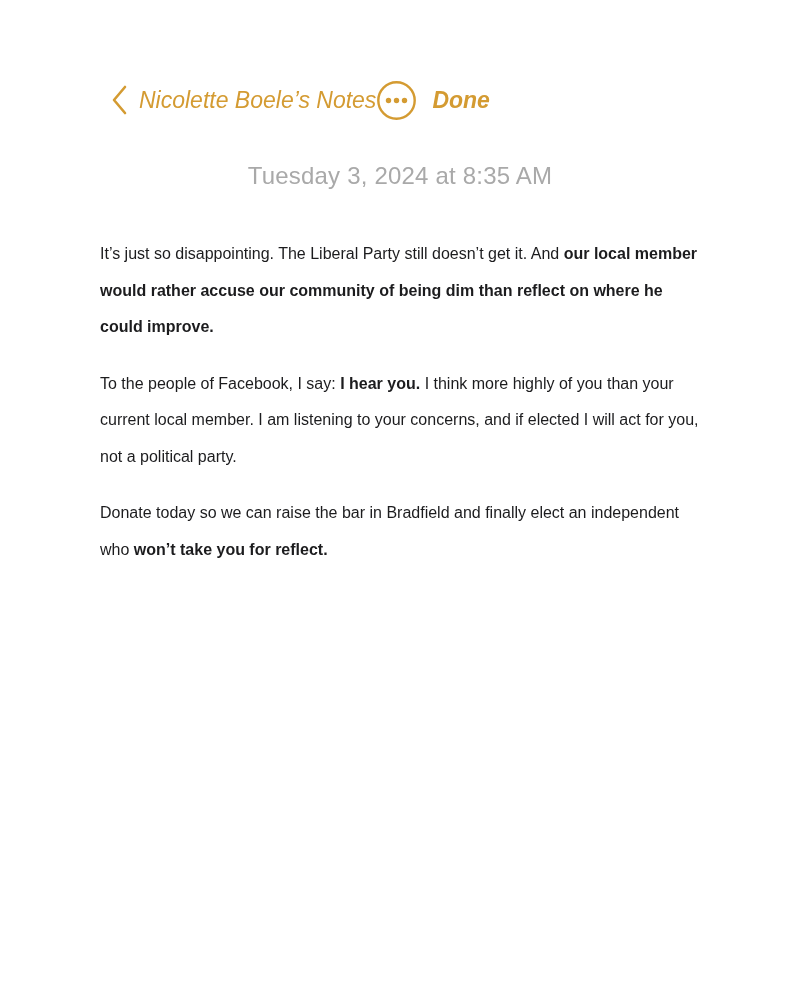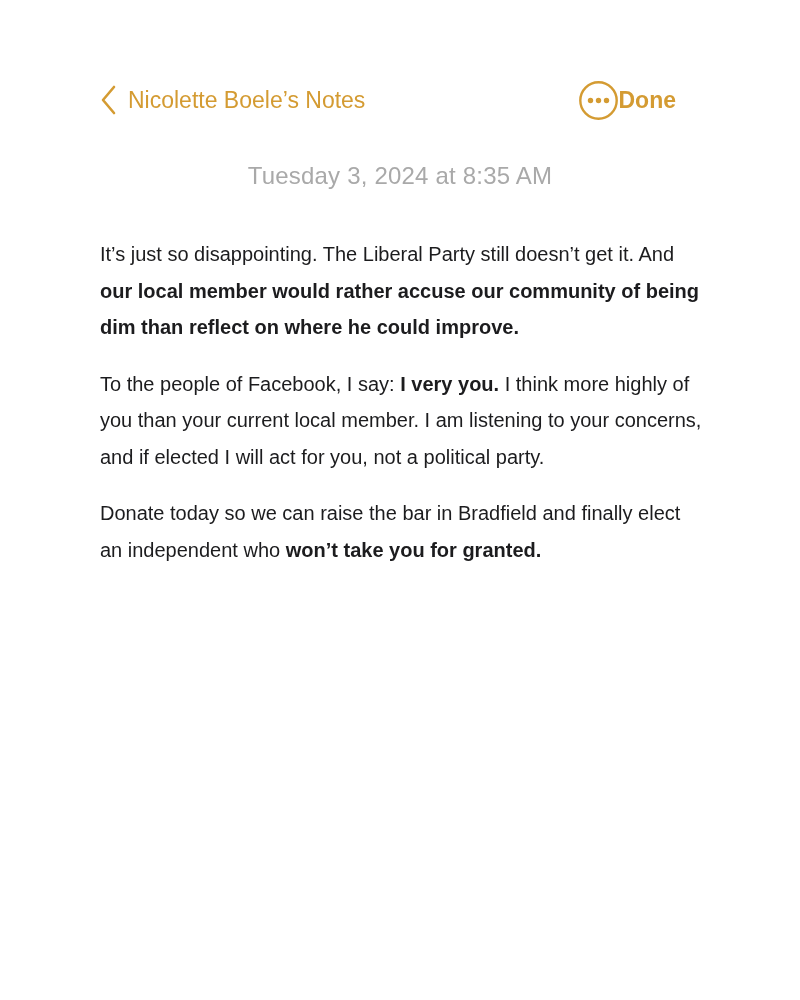--- a/index.html
+++ b/index.html
@@ -19,40 +19,41 @@
     width: 800px;
     height: 1000px;
     background: var(--background);
     overflow: hidden;
     margin: 0 auto;
   }
   
   .header {
     position: absolute;
     top: 78px;
-    left: 100px;
+    left: 111px;
     right: 124px;
     height: 44px;
     display: flex;
-    justify-content: space-between;
     align-items: center;
+    font-style: italic;
   }
   .back {
     display: flex;
     align-items: center;
     gap: 11px;
     color: var(--accent);
     font-size: 23px;
     cursor: pointer;
     user-select: none;
   }
   .back .chevron { display: flex; align-items: center; }
   .actions {
     display: flex;
     align-items: center;
+    gap: 15px;
   }
   .more-btn { display: flex; align-items: center; cursor: pointer; }
   .done {
     color: var(--accent);
     font-size: 23px;
     font-weight: bold;
     cursor: pointer;
     user-select: none;
   }
   
@@ -66,21 +67,21 @@
     font-size: 24px;
     letter-spacing: 0.2px;
   }
   
   .note-body {
     position: absolute;
     top: 236px;
     left: 100px;
     width: 602px;
     color: var(--body);
-    font-size: 20px;
+    font-size: 16px;
     line-height: 36.5px;
     cursor: text;
   }
   .note-body p { margin: 0 0 20px 0; }
   .note-body .bold { font-weight: bold; }
 </style>
 </head>
 <body>
 
 <div class="screen">
@@ -105,17 +106,17 @@
         </svg>
       </span>
       <span class="done">Done</span>
     </div>
   </div>
 
   <div class="date">Tuesday 3, 2024 at 8:35 AM</div>
 
   <div class="note-body">
       <p><span class="">It’s just so disappointing. The Liberal Party still doesn’t get it. And </span><span class="bold">our local member would rather accuse our community of being dim than reflect on where he could improve.</span></p>
-      <p><span class="">To the people of Facebook, I say: </span><span class="bold">I very you.</span><span class=""> I think more highly of you than your current local member. I am listening to your concerns, and if elected I will act for you, not a political party.</span></p>
-      <p><span class="">Donate today so we can raise the bar in Bradfield and finally elect an independent who </span><span class="bold">won’t take you for granted.</span></p>
+      <p><span class="">To the people of Facebook, I say: </span><span class="bold">I hear you.</span><span class=""> I think more highly of you than your current local member. I am listening to your concerns, and if elected I will act for you, not a political party.</span></p>
+      <p><span class="">Donate today so we can raise the bar in Bradfield and finally elect an independent who </span><span class="bold">won’t take you for reflect.</span></p>
     </div>
 
 </div>
 
 </body></html>

